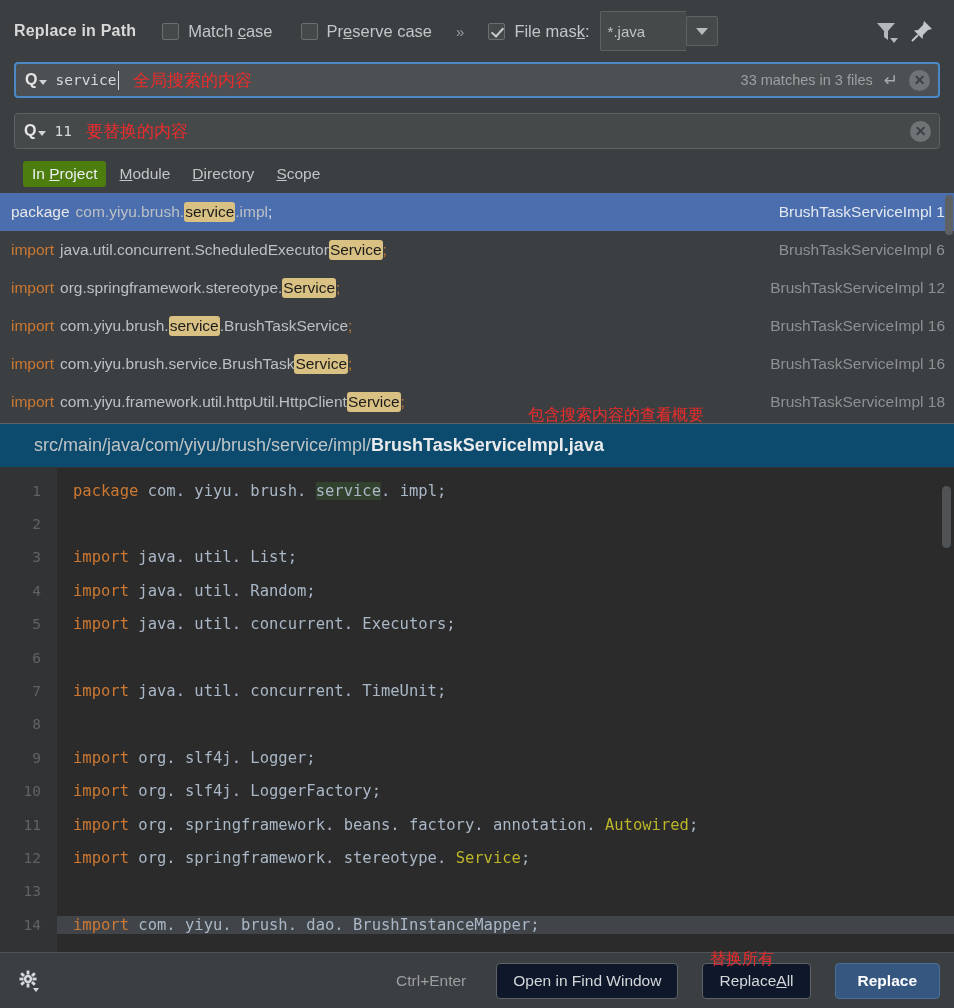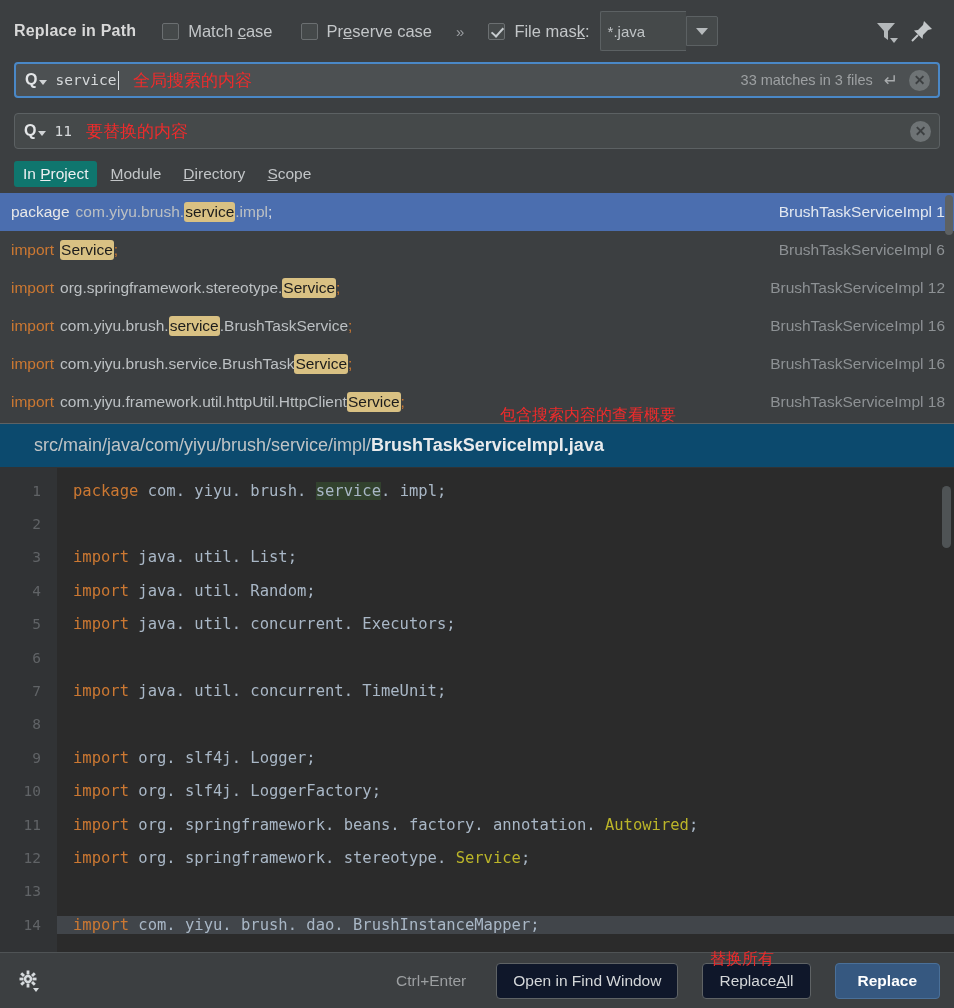--- a/index.html
+++ b/index.html
@@ -167,21 +167,21 @@
     gap: 4px;
     flex: 0 0 auto;
   }
   .scope-tab {
     font-size: 15.5px; color: #c2c5c7;
     padding: 4px 9px;
     border-radius: 3px;
     white-space: nowrap;
   }
   .scope-tab u { text-decoration: underline; }
-  .scope-tab.active { background: #0f766e; color: #eceff1; }
+  .scope-tab.active { background: #4d7c0f; color: #eceff1; margin-left: 9px; }
 
   
   .results {
     position: relative;
     flex: 0 0 230px;
     background: #3c3f41;
     overflow: hidden;
   }
   .res-row {
     height: 38px;
@@ -209,21 +209,21 @@
   .res-row.selected .semi { color: #e0e0e0; }
   .res-right {
     margin-left: auto;
     font-size: 15.5px;
     color: #8d9194;
     padding-left: 16px;
   }
   .res-row.selected .res-right { color: #e3e8f0; }
   .res-note {
     position: absolute;
-    left: 500px; top: 212px;
+    left: 528px; top: 212px;
     font-size: 16px; color: #ef2b2b;
     z-index: 5; pointer-events: none;
   }
   .res-scroll {
     position: absolute; right: 1px; top: 2px;
     width: 8px; height: 40px;
     background: #5d6163; border-radius: 4px;
   }
 
   
@@ -427,20 +427,21 @@
             <span>com.yiyu.brush.</span>
             <span class="hl">service</span>
             <span>.impl</span>
             <span class="semi">;</span>
           </div>
           <div class="res-right">BrushTaskServiceImpl 1</div>
         </div>
         <div class="res-row">
           <div class="res-left">
             <span class="kw">import</span>
+            <span>java.util.concurrent.ScheduledExecutor</span>
             <span class="hl">Service</span>
             <span></span>
             <span class="semi">;</span>
           </div>
           <div class="res-right">BrushTaskServiceImpl 6</div>
         </div>
         <div class="res-row">
           <div class="res-left">
             <span class="kw">import</span>
             <span>org.springframework.stereotype.</span>

